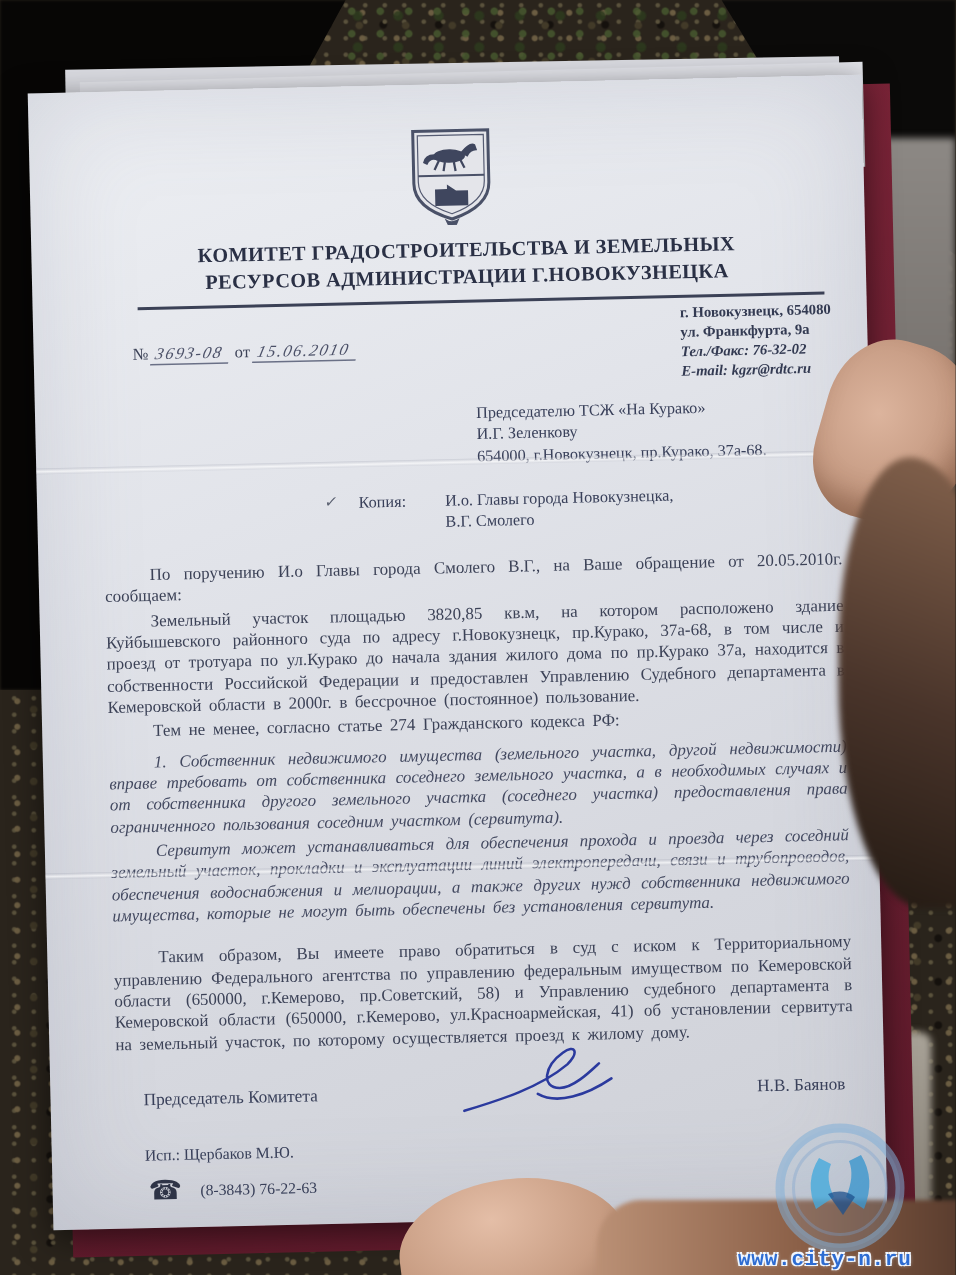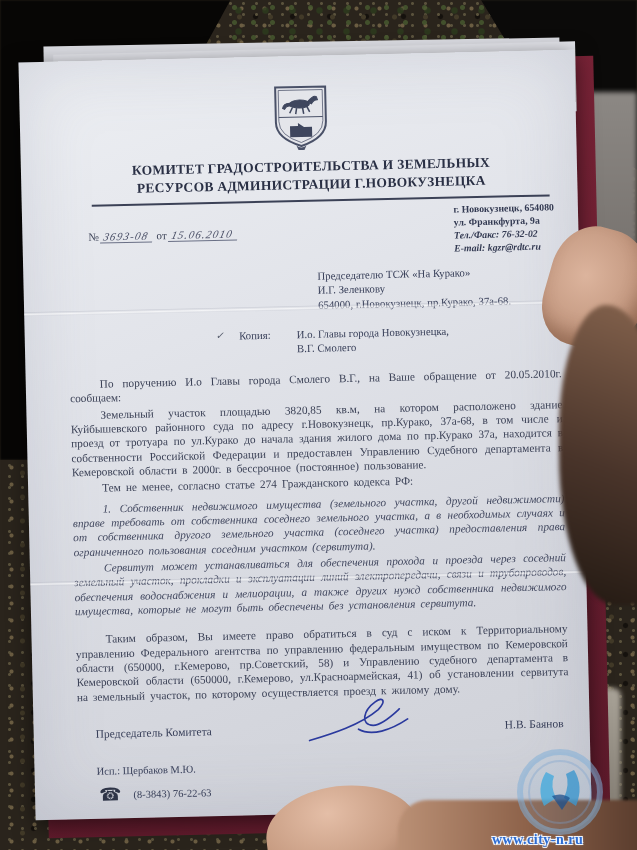--- a/index.html
+++ b/index.html
@@ -97,21 +97,21 @@
   .finger-bottom { position:absolute; left:266px; top:786px; width:152px; height:92px;
     background:radial-gradient(ellipse at 42% 28%, #e4bea7, #c89d83 58%, #9c735a);
     border-radius:50% 50% 40% 40%; transform:rotate(-7deg); }
   .hand-bottom-right { position:absolute; left:398px; top:800px; width:250px; height:70px;
     background:linear-gradient(90deg,#ba9075,#8a5f47 55%,#563a2c);
     border-radius:30px 10px 0 0; filter:blur(1.5px); }
 
   
   .wm { position:absolute; left:512px; top:744px; width:96px; height:96px; }
   .wm-text { position:absolute; left:492px; top:832px;
-    font-family:Liberation Serif, serif; font-weight:bold; font-size:14px;
+    font-family:Liberation Mono, monospace; font-weight:bold; font-size:14px;
     color:#2d6cd2; letter-spacing:.5px;
     text-shadow:0 0 3px #e8f2ff, 1px 1px 0 #f3f8ff, -1px -1px 0 #f3f8ff,
                 1px -1px 0 #f3f8ff, -1px 1px 0 #f3f8ff; }
 </style>
 </head>
 <body>
 
 <div class="scene">
 
   <div class="bg-gravel"></div>

